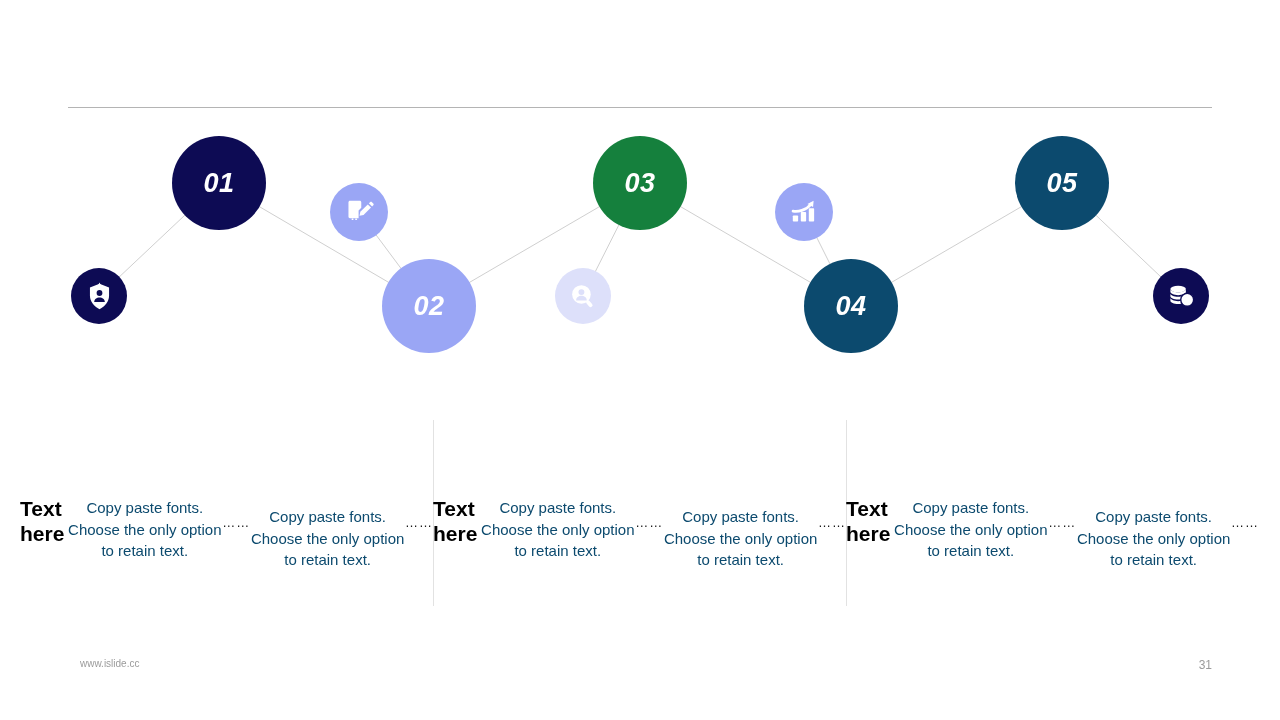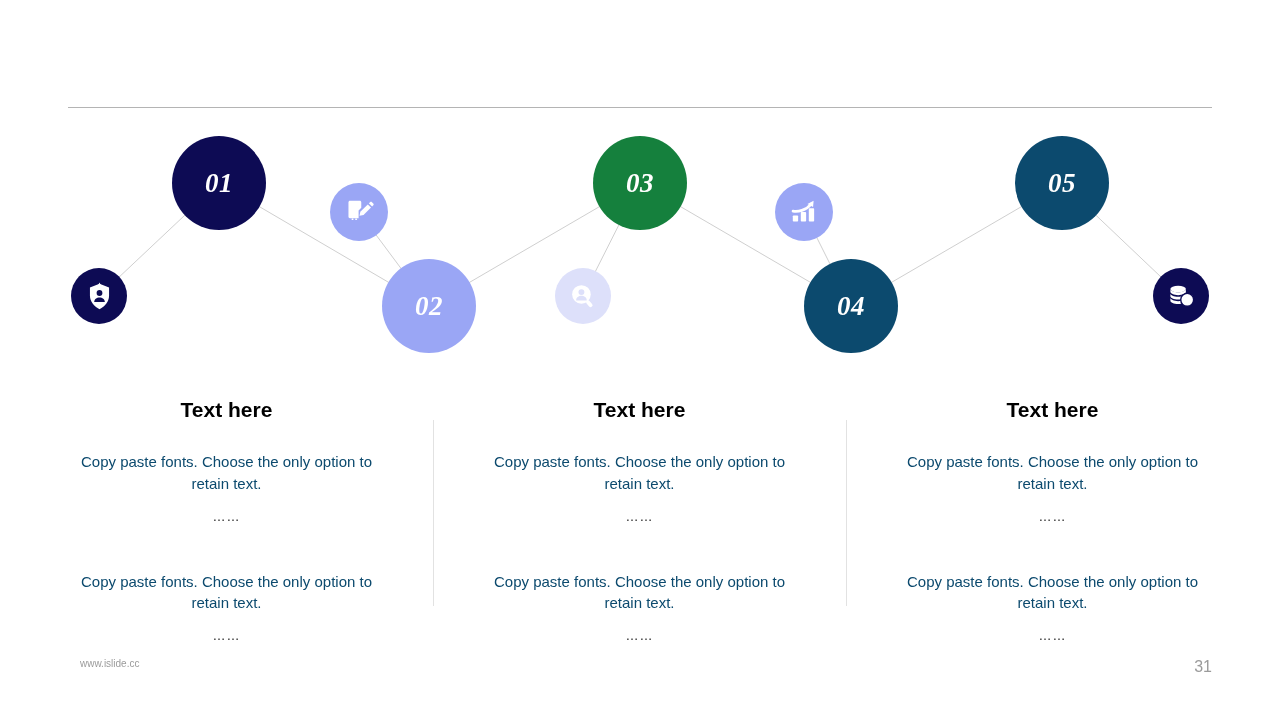--- a/index.html
+++ b/index.html
@@ -22,38 +22,37 @@
 
   .node{
     position:absolute;border-radius:50%;
     display:flex;align-items:center;justify-content:center;
     box-sizing:border-box;
   }
   .node-num{
     font-style:italic;font-weight:bold;color:#ffffff;
     letter-spacing:0.5px;line-height:1;
     user-select:none;
-    font-family:Liberation Serif, serif;
   }
   .num-big{font-size:27px;}
 
   .icon-node{
     position:absolute;border-radius:50%;
     display:flex;align-items:center;justify-content:center;
   }
   .icon-node svg{display:block;}
 
   
   .columns{
     position:absolute;left:0;top:385px;width:1280px;height:260px;
     display:flex;
   }
   .col{
     width:413px;box-sizing:border-box;
-    display:flex;flex-direction:column;align-items:center;
+    display:flex;flex-direction:row;align-items:center;
     position:relative;
   }
   .col:nth-child(1){margin-left:20px;}
   .col-title{
     font-size:21px;font-weight:bold;color:#000000;
     margin:12px 0 0 0;line-height:1.2;
   }
   .para{
     width:300px;text-align:center;font-size:15px;color:#0c4a6e;
     line-height:1.45;margin-top:0;
@@ -71,21 +70,21 @@
   .v-divider.d1{left:433px;}
   .v-divider.d2{left:846px;}
 
   
   .footer-left{
     position:absolute;left:80px;top:658px;
     font-size:10px;color:#9b9b9b;
   }
   .footer-right{
     position:absolute;right:68px;top:658px;
-    font-size:16px;color:#9b9b9b;
+    font-size:12px;color:#9b9b9b;
   }
 </style>
 </head>
 <body>
 
 <div class="slide">
 
   <div class="top-rule"></div>
 
   <div class="timeline">

